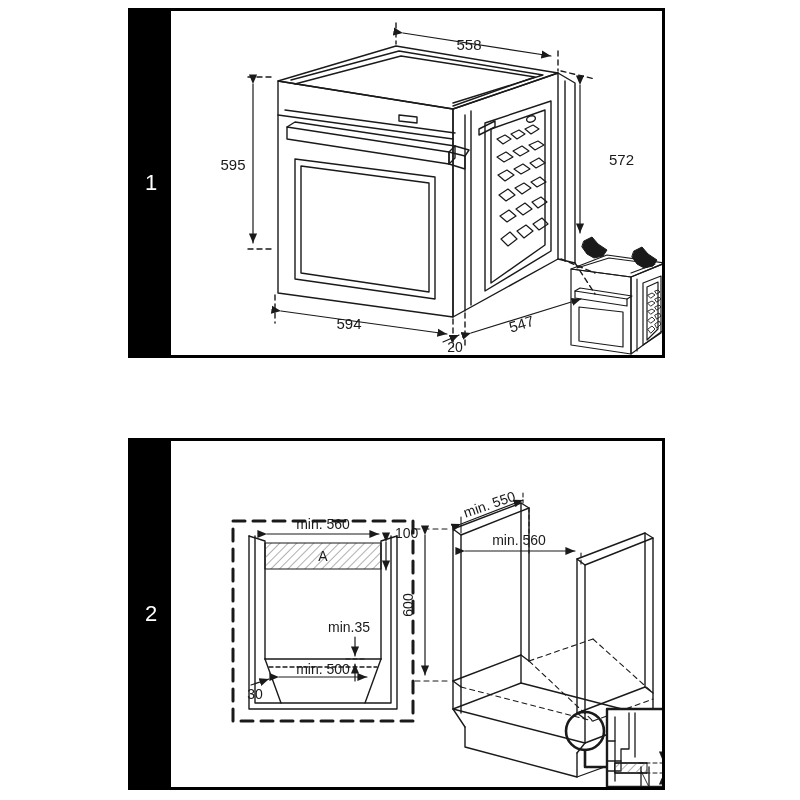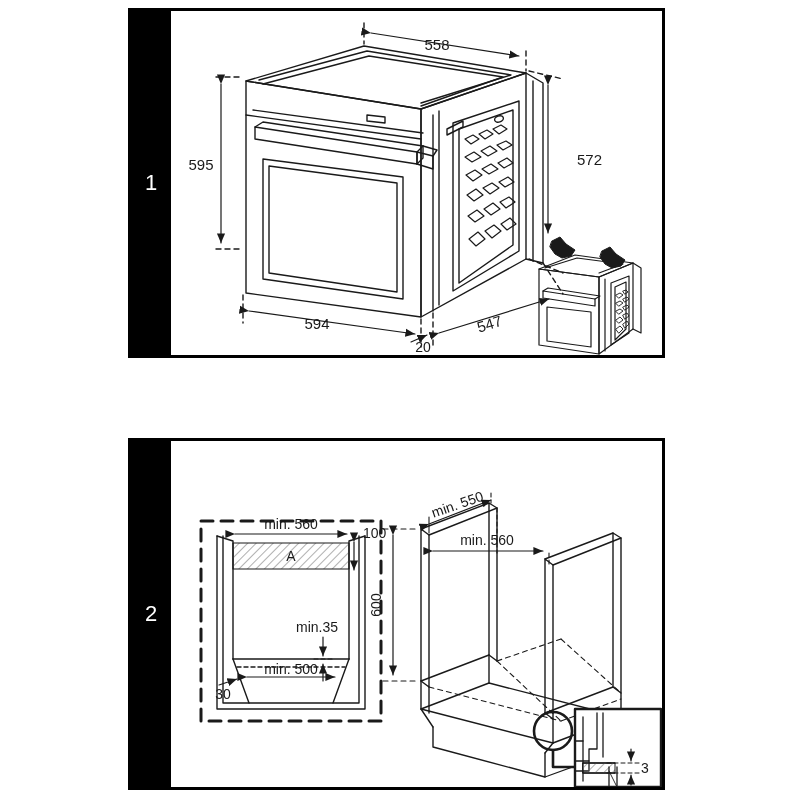--- a/index.html
+++ b/index.html
@@ -41,20 +41,21 @@
     justify-content: center;
     font-size: 22px;
     font-family: "Liberation Sans", sans-serif;
     letter-spacing: 0;
   }
   .panel-body {
     position: absolute;
     left: 40px; top: 0;
     right: 0; bottom: 0;
     overflow: hidden;
+    padding-left: 32px;
   }
   svg { display: block; }
   .dimtext {
     font-family: "Liberation Sans", sans-serif;
     fill: #1a1a1a;
   }
 </style>
 </head>
 <body>
 

